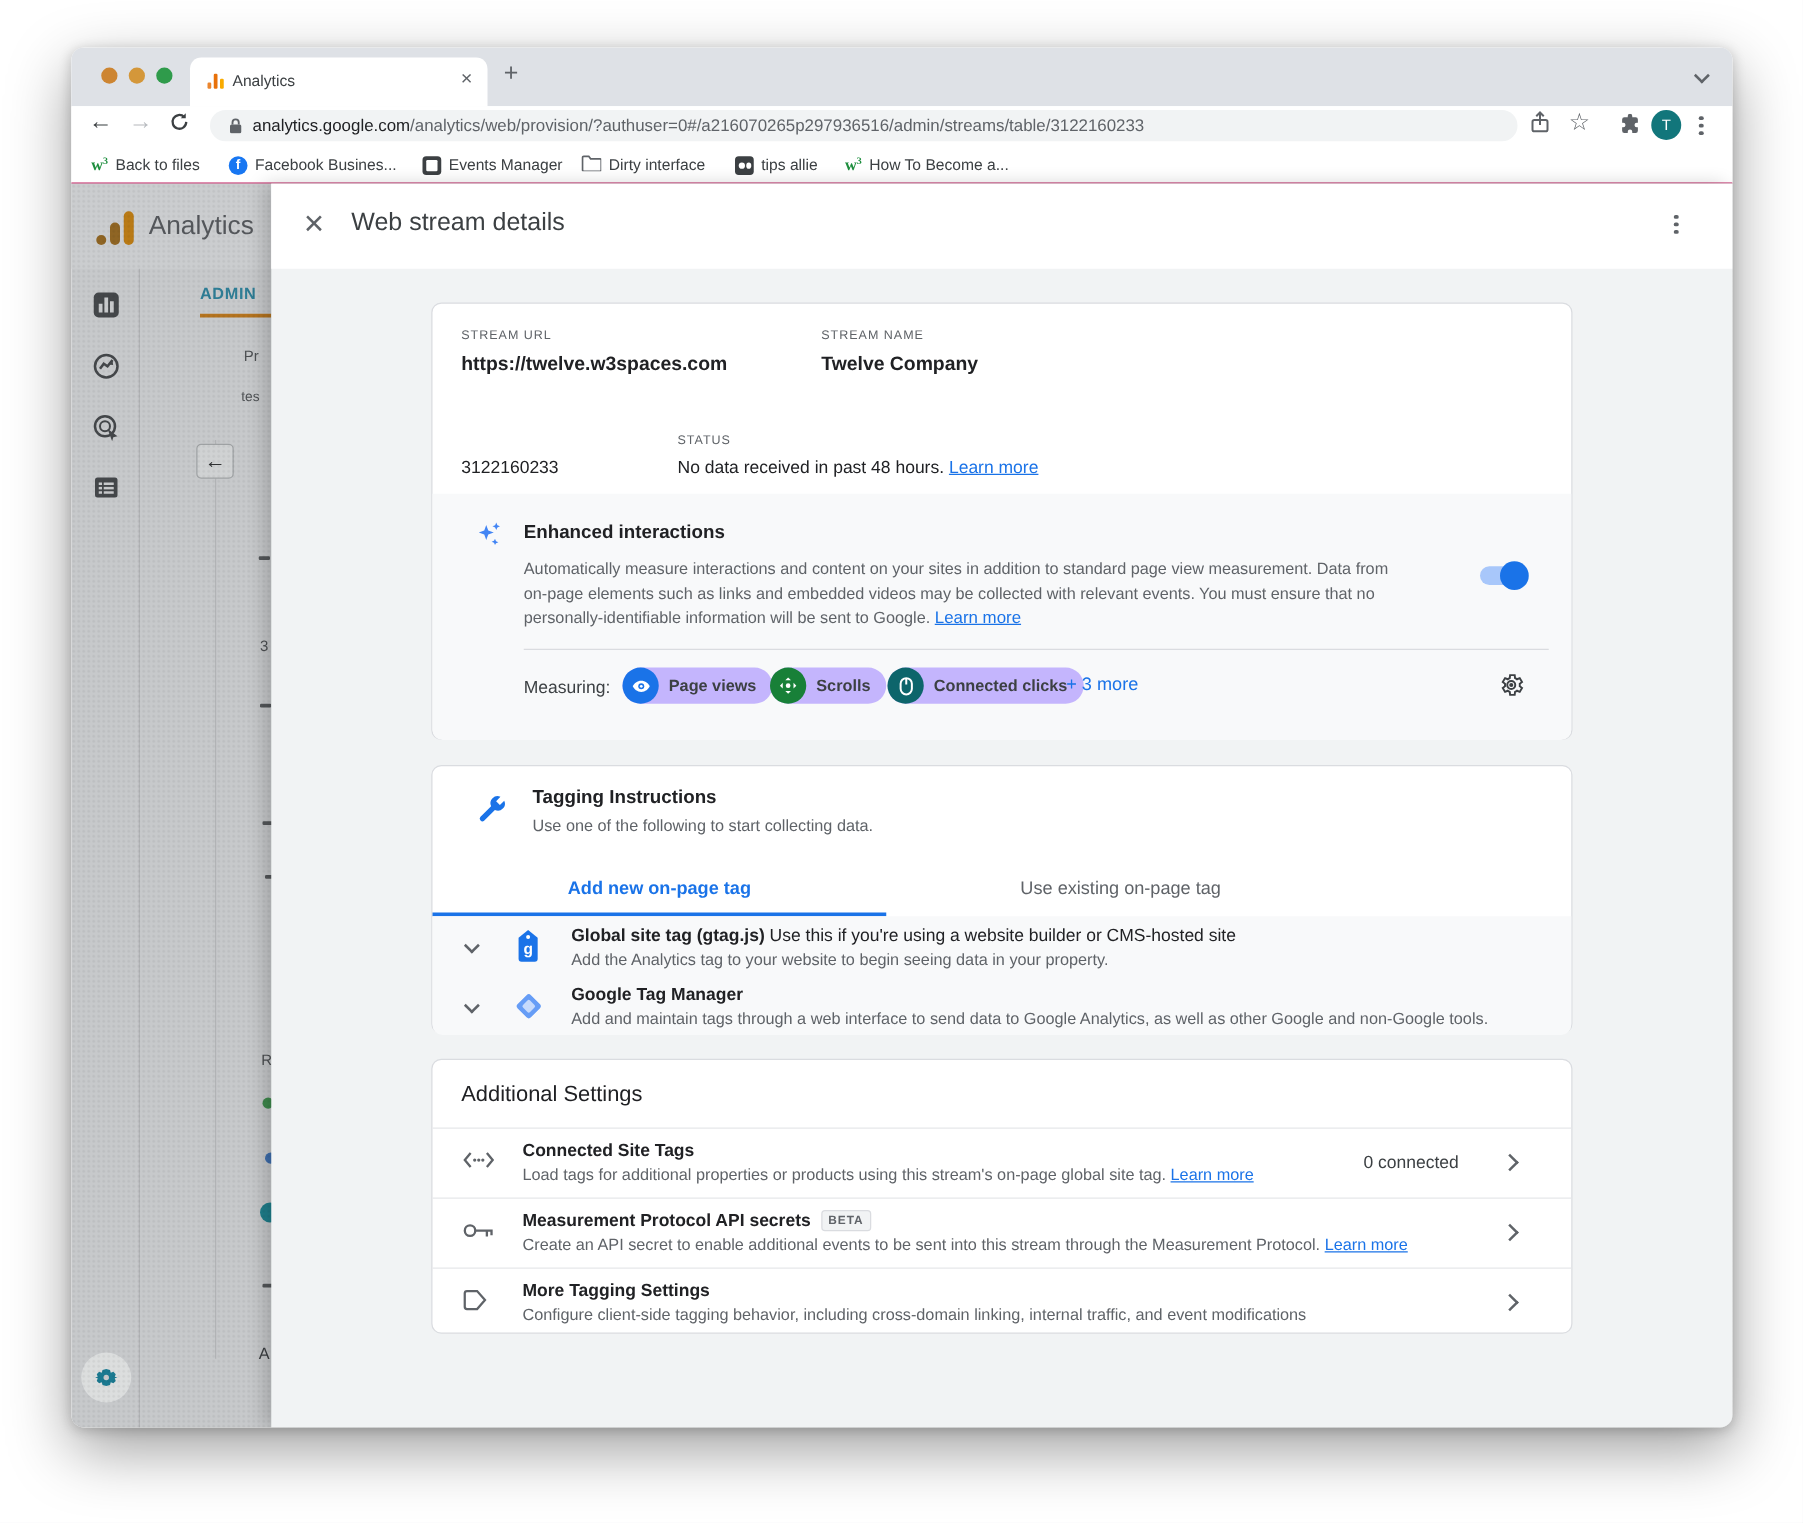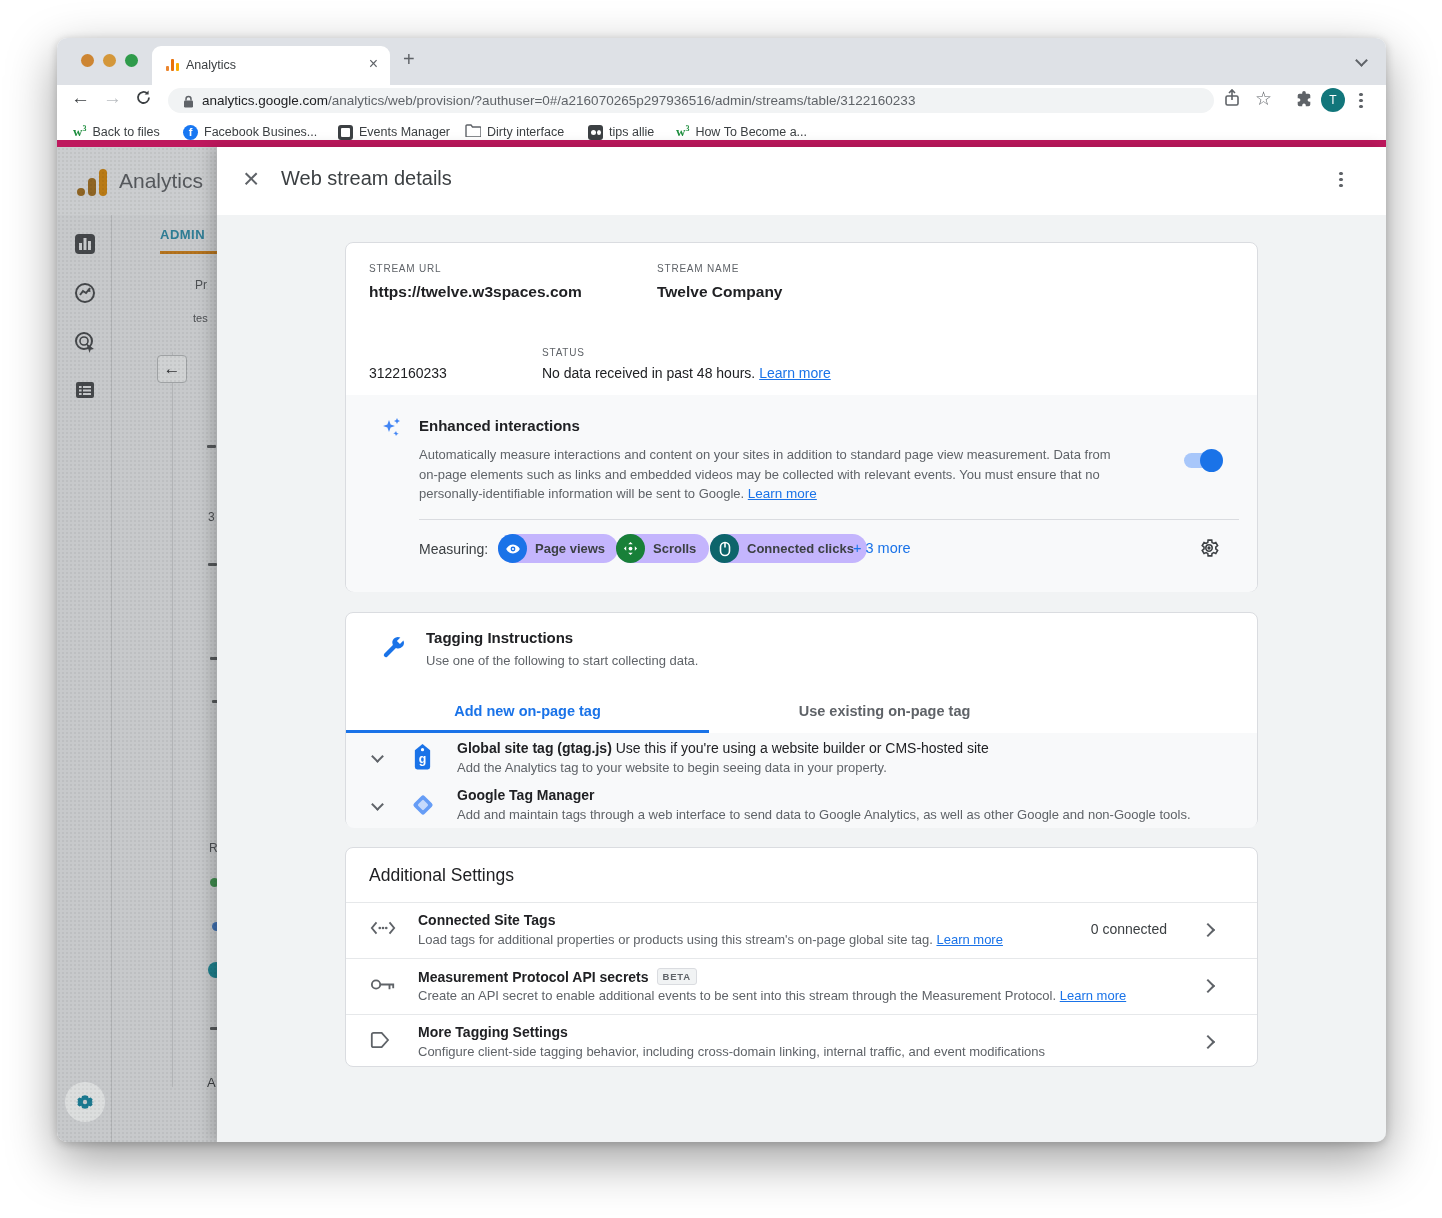--- a/index.html
+++ b/index.html
@@ -22,21 +22,21 @@
   .strip-chev { position:absolute; right:20px; top:18px; width:9px; height:9px; border-right:2px solid #5f6368; border-bottom:2px solid #5f6368; transform:rotate(45deg); }
   .toolbar { position:absolute; left:0; top:47px; width:100%; height:31px; background:#fff; }
   .nav-ic { position:absolute; top:2px; font-size:19px; color:#3c4043; }
   .urlbar { position:absolute; left:111px; top:3px; width:1046px; height:25px; background:#f1f3f4; border-radius:13px; }
   .urlbar .lock { position:absolute; left:15px; top:6px; }
   .url-text { position:absolute; left:34px; top:5px; font-size:13.5px; color:#202124; white-space:nowrap; overflow:hidden; width:990px; }
   .url-text .path { color:#5f6368; }
   .tb-right { position:absolute; top:3px; }
   .avatar { width:24px; height:24px; border-radius:50%; background:#12767b; color:#fff; font-size:12px; text-align:center; line-height:24px; }
   .kebab i { display:block; width:3.5px; height:3.5px; border-radius:50%; background:#5f6368; margin:2.5px auto; }
-  .bookmarks { position:absolute; left:0; top:78px; width:100%; height:31px; background:#fff; border-bottom:7px solid #be185d;text-decoration:underline; }
+  .bookmarks { position:absolute; left:0; top:78px; width:100%; height:31px; background:#fff; border-bottom:1px solid #be185d;text-decoration:underline; }
   .bm { position:absolute; top:6px; height:20px; display:flex; align-items:center; gap:6px; font-size:12.5px; color:#3c4043; }
   .bm .w3 { color:#1e8e3e; font-weight:bold; font-size:13px; font-family:"Liberation Serif",serif;}
   .bm .w3 sup{font-size:8px;}
   .fbc { width:15px; height:15px; border-radius:50%; background:#1877f2; color:#fff; font-size:11px; text-align:center; line-height:15px; font-weight:bold;}
   .sq-ic { width:15px; height:15px; border-radius:3px; background:#3c4043; position:relative;}
   .sq-ic.cam::after{content:""; position:absolute; left:3px; top:5px; width:5px; height:5px; border-radius:50%; background:#fff;}
   .sq-ic.cam::before{content:""; position:absolute; left:8.5px; top:5px; width:4px; height:5px; border-radius:50%; background:#fff;}
   .sq-ic.ev::after{content:""; position:absolute; left:3px; top:3px; right:3px; bottom:3px; background:#fff; border-radius:1px;}
   
   .app { position:absolute; left:0; top:109px; width:100%; height:995px; background:#c7c9cb; }
@@ -359,21 +359,21 @@
       <div class="card card2">
         <span style="position:absolute; left:34px; top:22px;">
           <svg width="26" height="26" viewBox="0 0 24 24">
                 <path d="M21.6 5.1a5.2 5.2 0 01-6.9 6.9l-8 8a2 2 0 01-2.8-2.8l8-8a5.2 5.2 0 016.9-6.9l-3.2 3.2 2.8 2.8 3.2-3.2z" fill="#1a73e8"></path>
               </svg>
         </span>
         <span class="tg-title">Tagging Instructions</span>
         <span class="tg-sub">Use one of the following to start collecting data.</span>
 
         <span class="tab2" style="left:0; width:363px; text-align:center; color:#1a73e8; font-weight:bold;">Add new on-page tag</span>
-        <span class="tab2" style="left:357px; width:363px; text-align:center; color:#5f6368;font-weight:bold;">Use existing on-page tag</span>
+        <span class="tab2" style="left:369px; width:363px; text-align:center; color:#5f6368;">Use existing on-page tag</span>
         <span class="tab-underline"></span>
 
         <div class="tg-rows">
           <div style="position:absolute; left:0; top:0; width:100%; height:48px;">
             <span class="chev-d" style="position:absolute; left:27px; top:19px;"></span>
             <span style="position:absolute; left:66px; top:10px;">
               <svg width="21" height="27" viewBox="0 0 22 28">
                     <path d="M11 1l8 6.5V25a2.5 2.5 0 01-2.5 2.5h-11A2.5 2.5 0 013 25V7.5z" fill="#1a73e8"></path>
                     <circle cx="11" cy="6.8" r="1.7" fill="#fff"></circle>
                     <text x="11" y="21" text-anchor="middle" font-size="13" font-weight="bold" fill="#fff" font-family="Liberation Sans, sans-serif">g</text>

